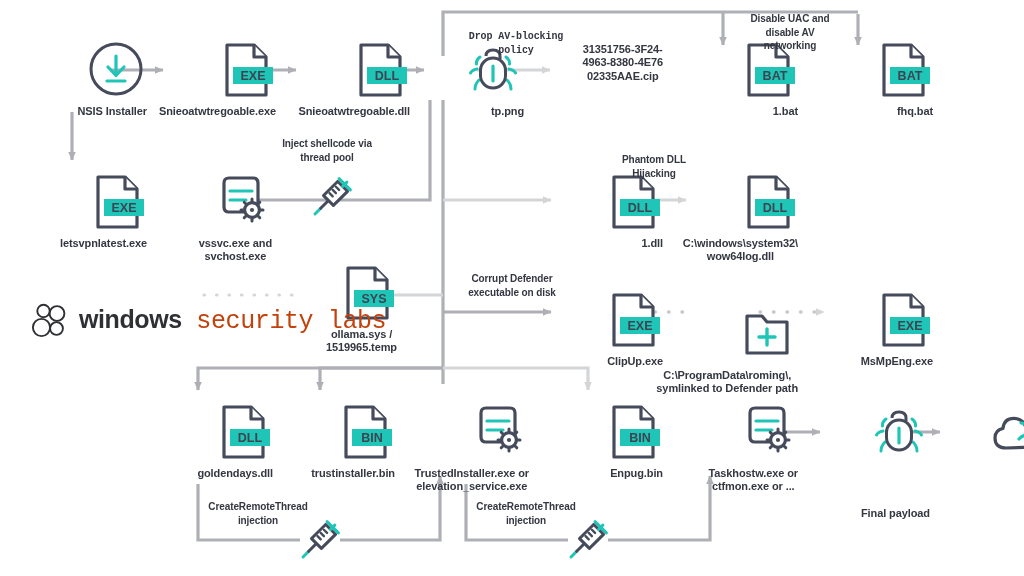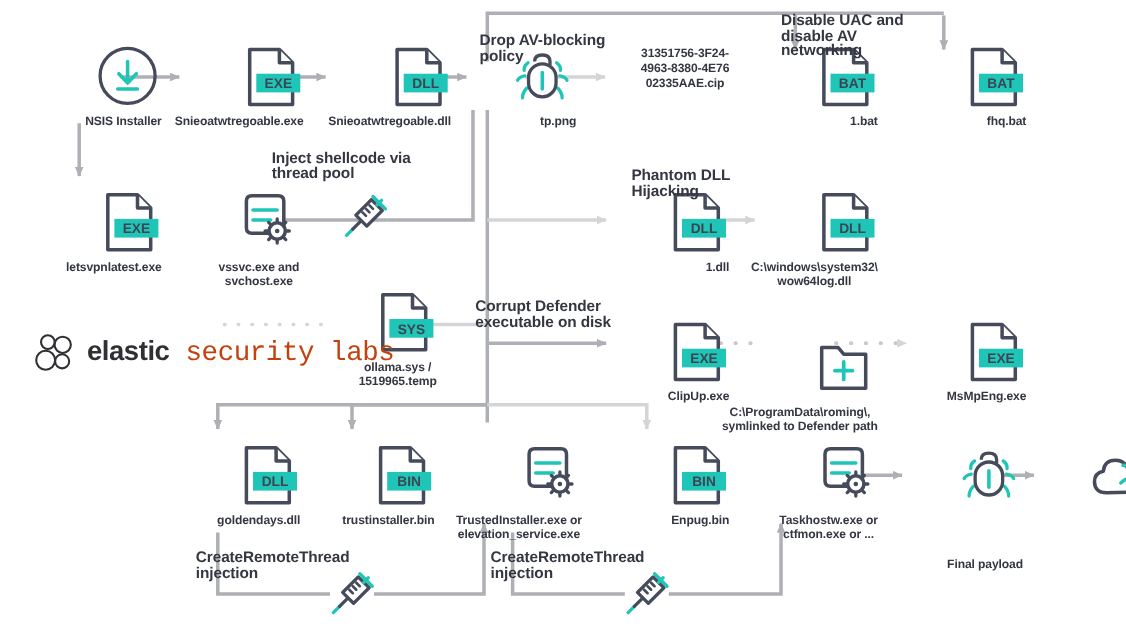--- a/index.html
+++ b/index.html
@@ -42,22 +42,22 @@
     line-height: 13.4px;
     color: #343741;
     font-weight: 700;
     letter-spacing: -0.1px;
     white-space: pre-line;
   }
   .edge-label {
     position: absolute;
     width: 160px;
     margin-left: -80px;
-    text-align: left;
-    font-size: 14px;
+    text-align: center;
+    font-size: 10px;
     line-height: 13.6px;
     color: #343741;
     font-weight: 700;
     letter-spacing: -0.1px;
     white-space: pre-line;
   }
   
   #logo {
     position: absolute;
     left: 30px;
@@ -443,21 +443,21 @@
     <span class="glyph">
       <svg viewBox="0 0 62 62" width="62" height="62">
         <path d="M18 48 q-11 0 -11-10 q0-8 8-9.6 q1-10 11-10 q8 0 11 7 q2-1 4-1 q9 0 9 10 q0 13 -12 13 Z" fill="#fff" stroke="#454B5B" stroke-width="3.2" stroke-linejoin="round"></path>
         <path d="M33 23 q5 0.5 7 5" fill="none" stroke="#1FC5B6" stroke-width="3.2" stroke-linecap="round"></path>
         <path d="M31 39 q3.5 -4 8 -4" fill="none" stroke="#1FC5B6" stroke-width="3.2" stroke-linecap="round"></path>
       </svg>
     </span>
     <span class="caption">C2</span>
   </div>
 
-  <div class="edge-label" style="left:516px; top:30px;">Drop AV-blocking
+  <div class="edge-label" style="left:516px; top:30px;font-family:Liberation Mono, monospace;">Drop AV-blocking
 policy</div>
   <div class="edge-label" style="left:790px; top:12px;">Disable UAC and
 disable AV
 networking</div>
   <div class="edge-label" style="left:327px; top:137px;">Inject shellcode via
 thread pool</div>
   <div class="edge-label" style="left:654px; top:153px;">Phantom DLL
 Hijacking</div>
   <div class="edge-label" style="left:512px; top:272px;">Corrupt Defender
 executable on disk</div>
@@ -515,16 +515,16 @@
     <span class="marklogo">
       <svg viewBox="0 0 40 40" width="40" height="40">
         <g fill="none" stroke="#2f3033" stroke-width="1.9">
           <circle cx="13.5" cy="11" r="6.2"></circle>
           <circle cx="27" cy="13.5" r="7.4"></circle>
           <circle cx="11.5" cy="27.5" r="8.6"></circle>
           <circle cx="26.5" cy="28.5" r="6.4"></circle>
         </g>
       </svg>
     </span>
-    <span class="wordmark"><span class="w-elastic">elastic</span><span class="w-rest"> security labs</span></span>
+    <span class="wordmark"><span class="w-elastic">windows</span><span class="w-rest"> security labs</span></span>
   </div>
 
 </div>
 
 </body></html>

